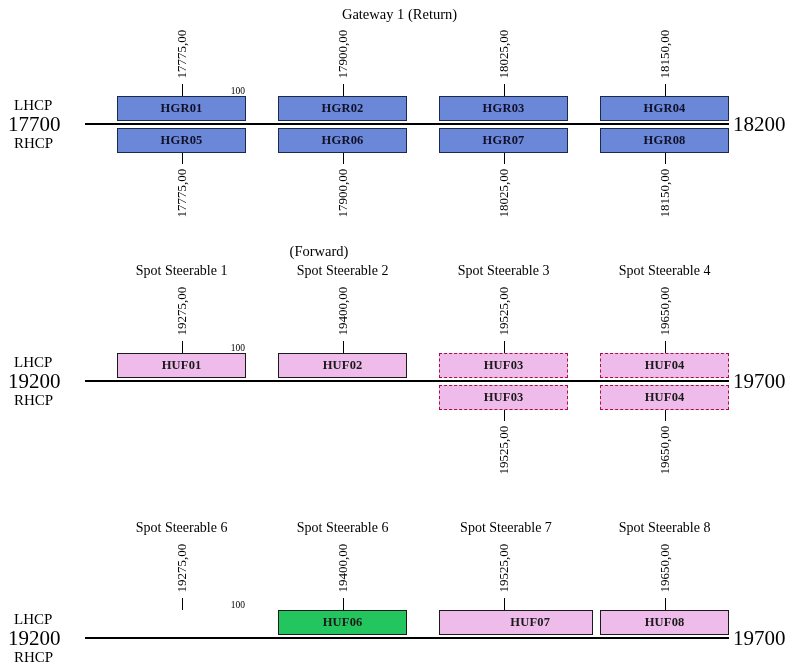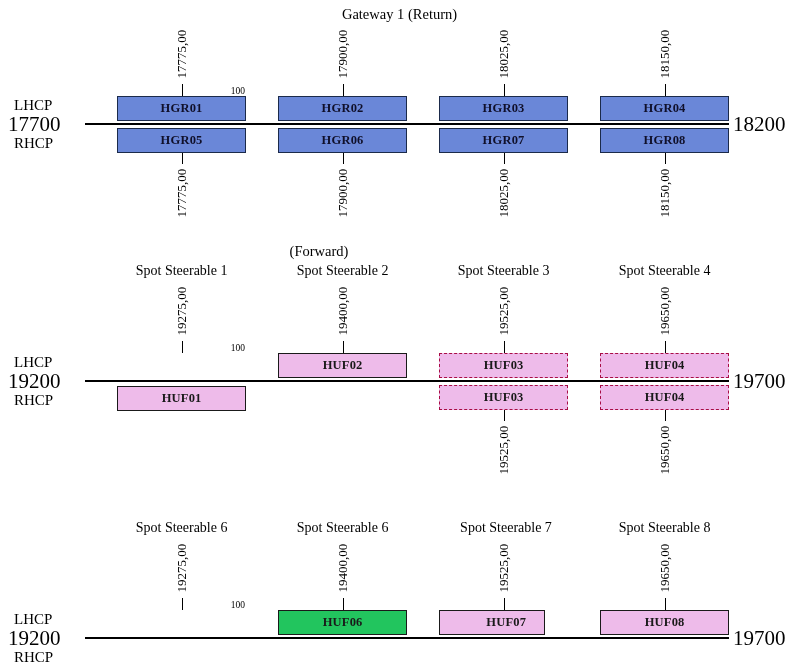--- a/index.html
+++ b/index.html
@@ -79,21 +79,21 @@
     <div class="abs axis-line" style="left: 85px; top: 380px; width: 644px; background: rgb(0, 0, 0);"></div>
     <div class="abs sec-title" style="left: 0px; top: 243px; width: 638px;">(Forward)</div>
     <div class="abs pol-label" style="left: 14px; top: 354px;">LHCP</div>
     <div class="abs pol-label" style="left: 14px; top: 392px;">RHCP</div>
     <div class="abs axis-end-label right-align" style="left: 8px; width: 76px; top: 369px;">19200</div>
     <div class="abs axis-end-label" style="left: 733px; top: 369px;">19700</div>
     <div class="abs bw-label" style="left: 201px; width: 44px; top: 343px;">100</div>
     <div class="abs beam-title" style="left: 91.6px; width: 180px; top: 263px;">Spot Steerable 1</div>
     <div class="abs rot-label" style="left: 181.6px; top: 311px;">19275,00</div>
     <div class="abs tick" style="left: 181.6px; top: 341px; height: 12px;"></div>
-    <div class="abs chan-box" style="left: 117.2px; top: 353px; width: 128.8px; background: rgb(238, 187, 234); border: 1px solid rgb(26, 26, 26); color: rgb(26, 26, 26); margin-top: 33px;">
+    <div class="abs chan-box" style="left: 117.2px; top: 353px; width: 128.8px; background: rgb(238, 187, 234); border: 1px solid rgb(26, 26, 26); color: rgb(26, 26, 26);">
       <span>HUF01</span>
     </div>
     <div class="abs beam-title" style="left: 252.6px; width: 180px; top: 263px;">Spot Steerable 2</div>
     <div class="abs rot-label" style="left: 342.6px; top: 311px;">19400,00</div>
     <div class="abs tick" style="left: 342.6px; top: 341px; height: 12px;"></div>
     <div class="abs chan-box" style="left: 278.2px; top: 353px; width: 128.8px; background: rgb(238, 187, 234); border: 1px solid rgb(26, 26, 26); color: rgb(26, 26, 26);">
       <span>HUF02</span>
     </div>
     <div class="abs beam-title" style="left: 413.6px; width: 180px; top: 263px;">Spot Steerable 3</div>
     <div class="abs rot-label" style="left: 503.6px; top: 311px;">19525,00</div>
@@ -128,21 +128,21 @@
     <div class="abs tick" style="left: 181.6px; top: 598px; height: 12px;"></div>
     <div class="abs beam-title" style="left: 252.6px; width: 180px; top: 520px;">Spot Steerable 6</div>
     <div class="abs rot-label" style="left: 342.6px; top: 568px;">19400,00</div>
     <div class="abs tick" style="left: 342.6px; top: 598px; height: 12px;"></div>
     <div class="abs chan-box" style="left: 278.2px; top: 610px; width: 128.8px; background: #22c55e; border: 1px solid rgb(26, 26, 26); color: rgb(26, 26, 26);">
       <span>HUF06</span>
     </div>
     <div class="abs beam-title" style="left: 416px; width: 180px; top: 520px;">Spot Steerable 7</div>
     <div class="abs rot-label" style="left: 503.6px; top: 568px;">19525,00</div>
     <div class="abs tick" style="left: 503.6px; top: 598px; height: 12px;"></div>
-    <div class="abs chan-box" style="left: 439.2px; top: 610px; width: 106px; background: rgb(238, 187, 234); border: 1px solid rgb(26, 26, 26); color: rgb(26, 26, 26); padding-left: 28px;">
+    <div class="abs chan-box" style="left: 439.2px; top: 610px; width: 154px; background: rgb(238, 187, 234); border: 1px solid rgb(26, 26, 26); color: rgb(26, 26, 26); padding-left: 28px;">
       <span>HUF07</span>
     </div>
     <div class="abs beam-title" style="left: 574.6px; width: 180px; top: 520px;">Spot Steerable 8</div>
     <div class="abs rot-label" style="left: 664.6px; top: 568px;">19650,00</div>
     <div class="abs tick" style="left: 664.6px; top: 598px; height: 12px;"></div>
     <div class="abs chan-box" style="left: 600.2px; top: 610px; width: 128.8px; background: rgb(238, 187, 234); border: 1px solid rgb(26, 26, 26); color: rgb(26, 26, 26);">
       <span>HUF08</span>
     </div>
   </div>
 

